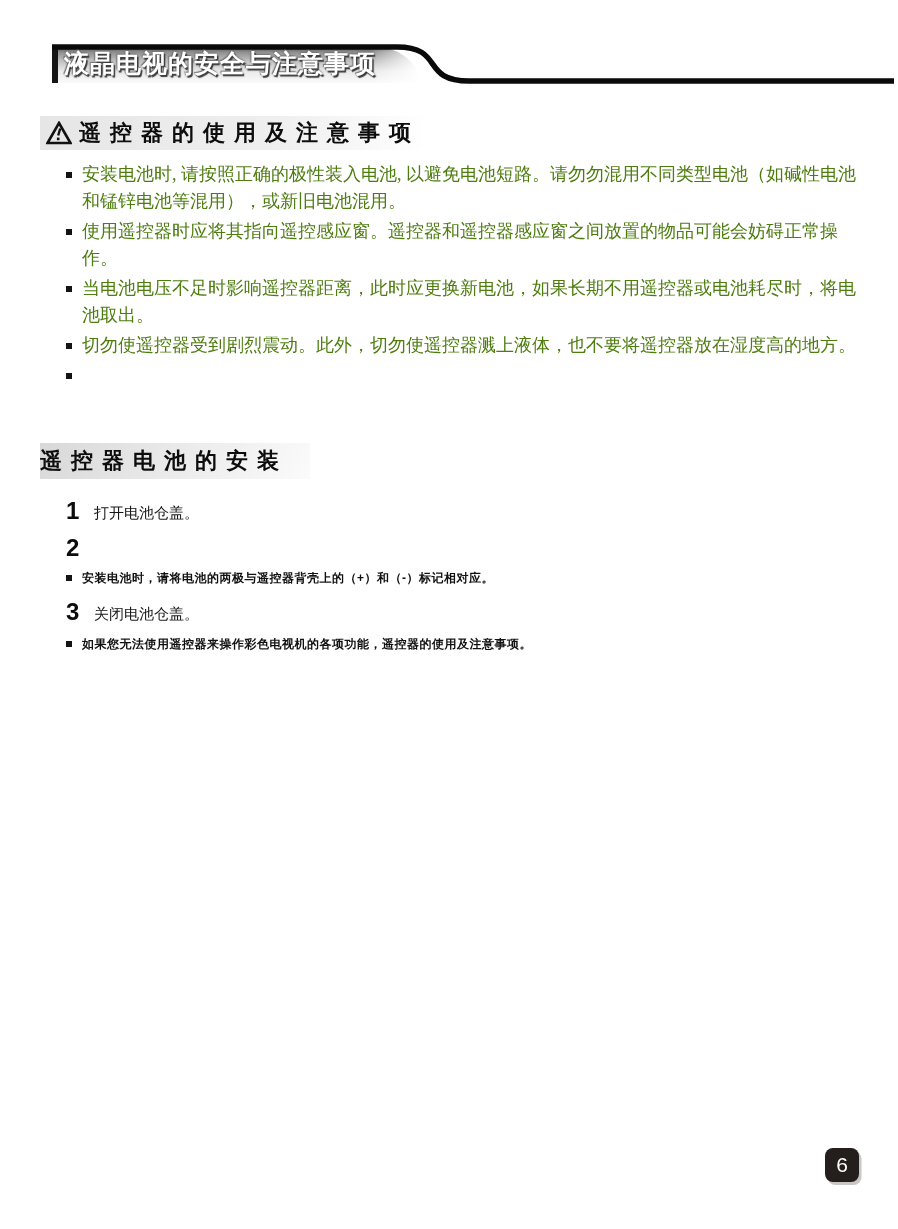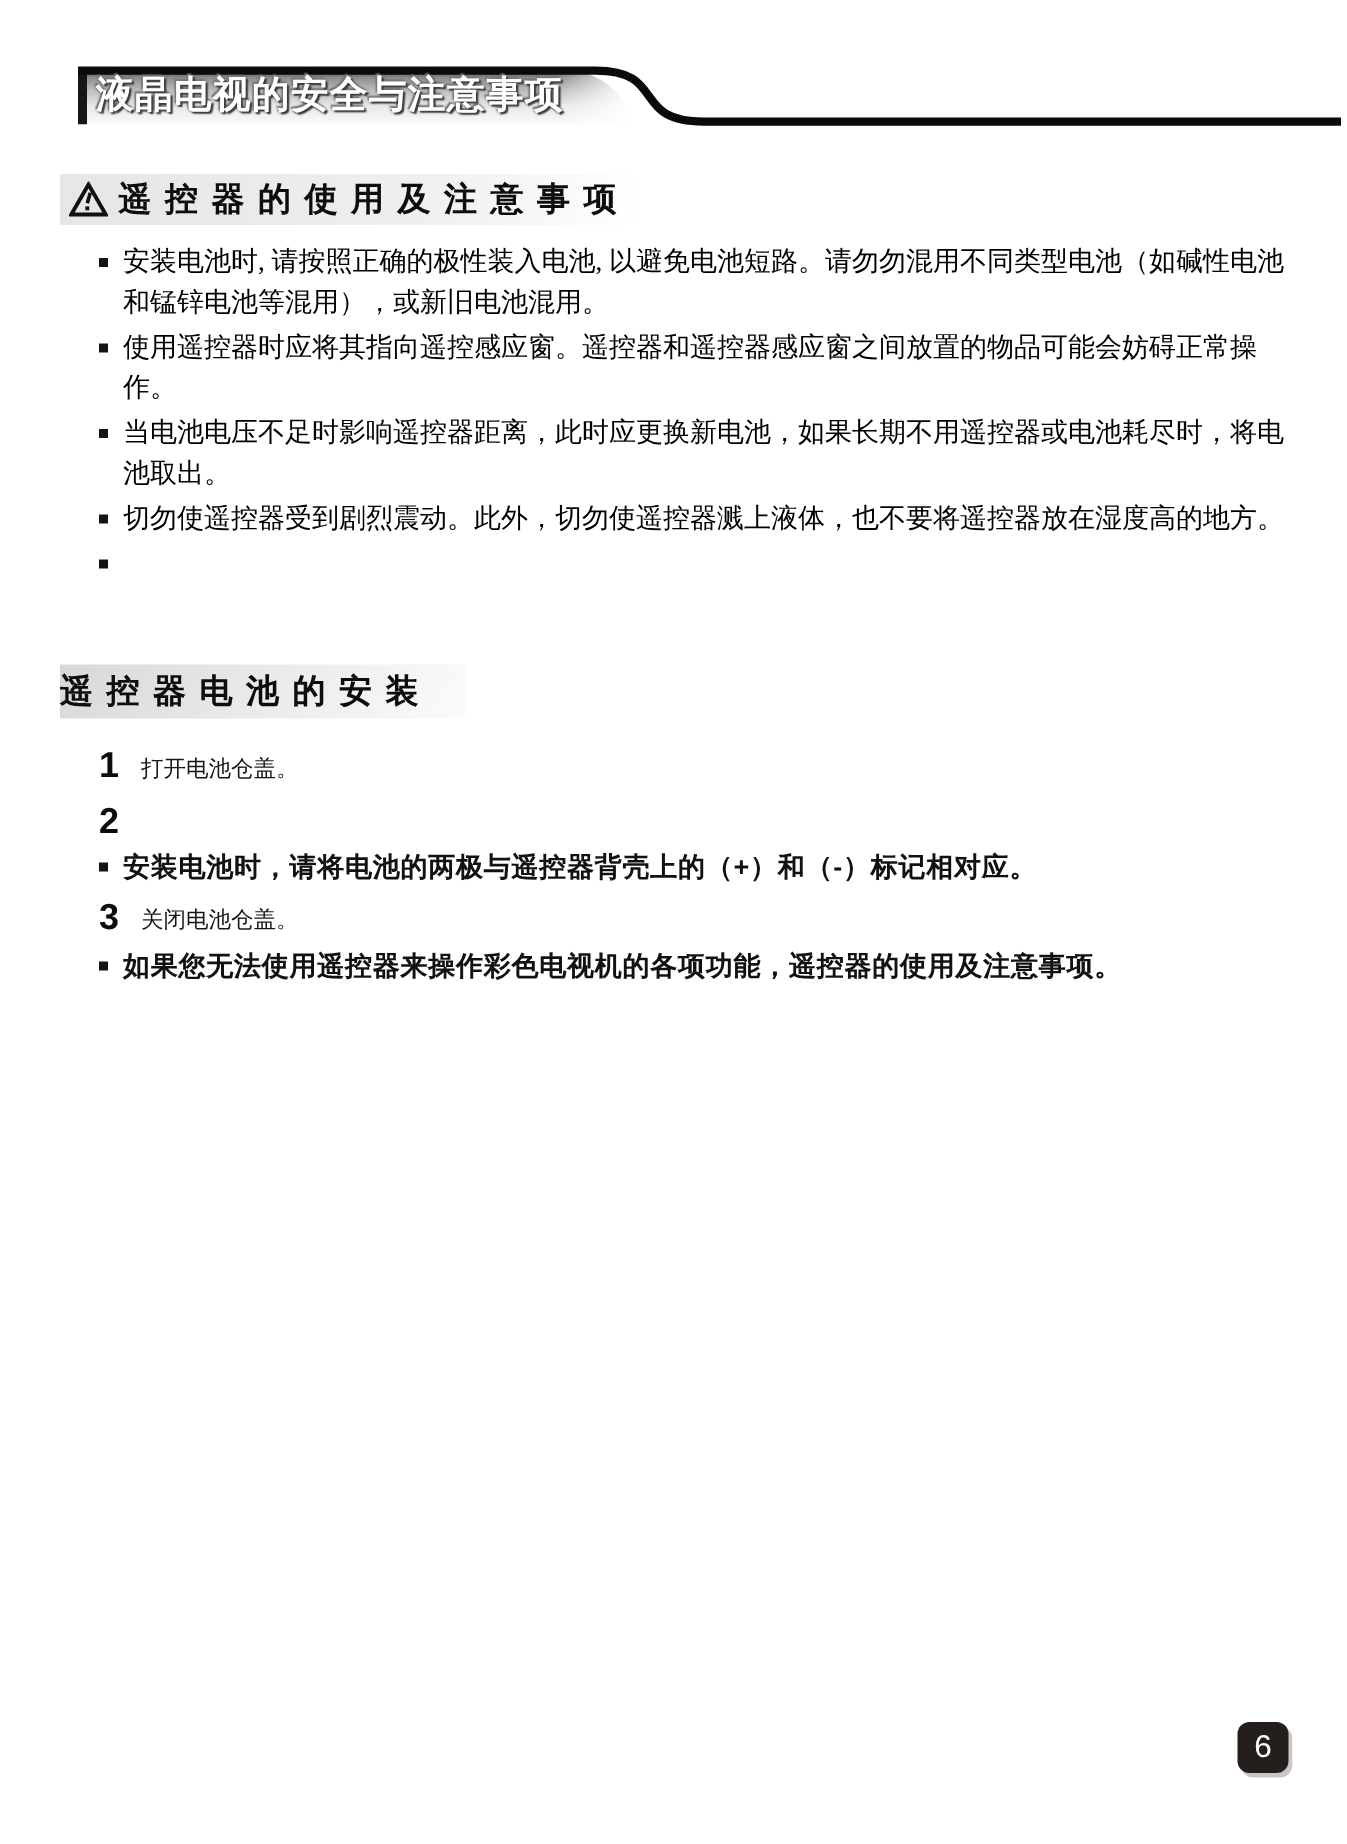--- a/index.html
+++ b/index.html
@@ -39,36 +39,36 @@
   .sec1 { left:40px; top:116px; width:388px; height:34px; padding-left:6px;
           background:linear-gradient(90deg,#e6e6e6 0%,#efefef 62%,#ffffff 100%); }
   .sec2 { left:40px; top:443px; width:270px; height:36px; 
           background:linear-gradient(120deg,#d8d8d8 0%,#ececec 55%,#fbfbfb 100%); }
   .warn-icon { width:26px; height:24px; margin-right:7px; flex:none; }
 
   
   .bullets { position:absolute; left:66px; top:161px; width:800px; }
   .bullet { display:flex; margin-bottom:3px; }
   .sq-marker { width:6px; height:6px; background:#141414; flex:none; margin:11px 10px 0 0; }
-  .bullet-text { font-size:18px; line-height:27px; color:#000000; }
+  .bullet-text { font-size:18px; line-height:27px; color:#4d7c0f; }
 
   
   .steps { position:absolute; left:66px; top:497px; width:806px; }
   .step-row { display:flex; align-items:flex-start; margin-bottom:7px; }
   .step-row.tight { margin-bottom:4px; }
   .step-num {
     font-family:"Liberation Sans","DejaVu Sans",sans-serif;
     font-weight:bold; font-size:24px; line-height:28px; width:28px; flex:none; color:#0c0c0c;
   }
   .step-text { font-size:15px; line-height:28px; padding-top:2px; }
   .note-row { display:flex; margin-bottom:8px; }
   .note-row .sq-marker { margin-top:9px; }
   .note-text {
     font-family:"Liberation Sans","DejaVu Sans",sans-serif;
-    font-weight:bold; font-size:18px; line-height:24px; letter-spacing:0.5px; color:#111111;
+    font-weight:bold; font-size:12px; line-height:24px; letter-spacing:0.5px; color:#111111;
   }
 
   
   .page-badge {
     position:absolute; left:825px; top:1148px; width:34px; height:34px;
     background:#241f1c; border-radius:8px;
     box-shadow:2.5px 3px 0 rgba(165,160,158,0.6);
     display:flex; align-items:center; justify-content:center;
     font-family:"Liberation Sans","DejaVu Sans",sans-serif;
     font-size:21px; color:#ffffff;

